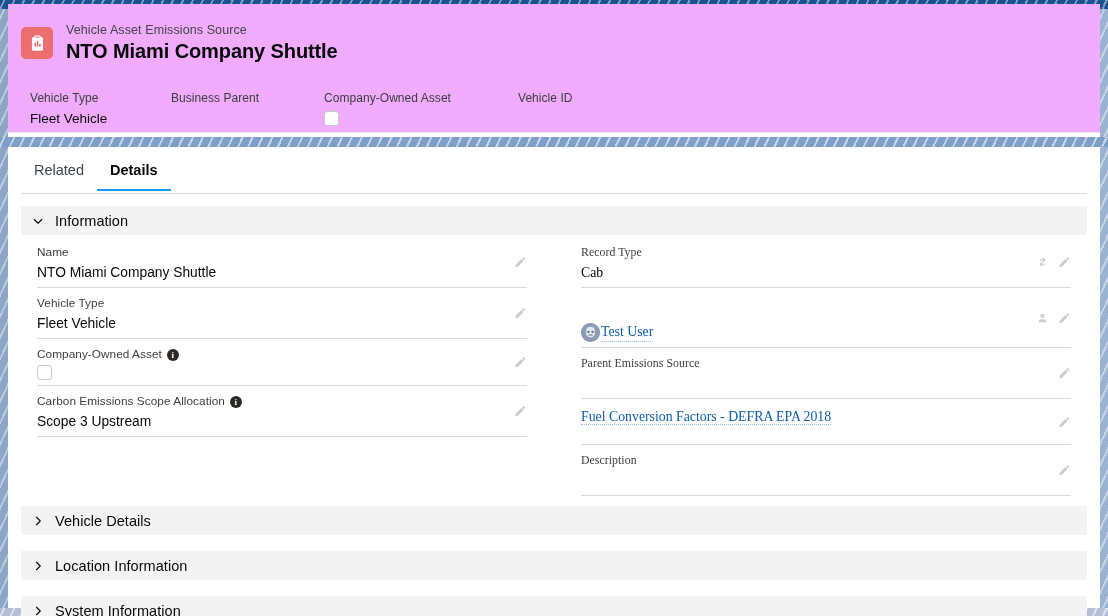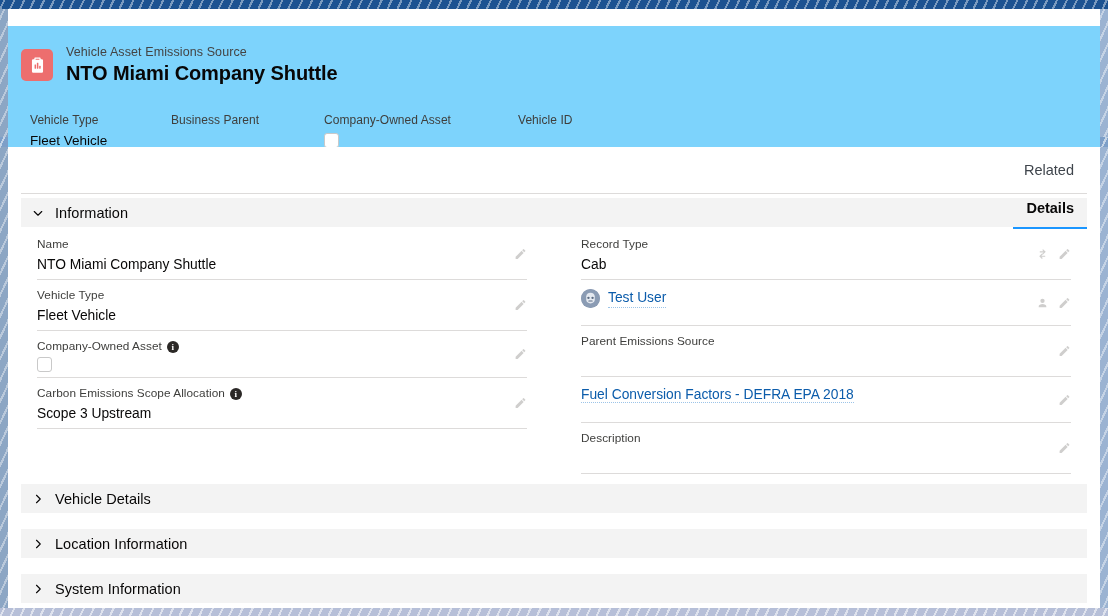--- a/index.html
+++ b/index.html
@@ -95,23 +95,23 @@
       rgba(255,255,255,0.55) 3px,
       rgba(255,255,255,0.55) 5px,
       rgba(255,255,255,0.00) 5px,
       rgba(255,255,255,0.00) 9px
     );
   }
 
   
   .header-card {
     position: absolute;
-    left: 8px; top: 26px;
+    left: 8px; top: 4px;
     width: 1092px; height: 129px;
-    background: #7dd3fc;
+    background: #f0abfc;
     border-bottom: 1px solid #e8e8e8;
   }
   .header-top {
     display: flex;
     align-items: center;
     padding: 16px 0 0 13px;
     height: 62px;
   }
   .record-icon {
     width: 32px; height: 32px;
@@ -175,25 +175,24 @@
     position: absolute;
     left: 8px; top: 147px;
     width: 1092px; height: 461px;
     background: #ffffff;
   }
 
   
   .tabs {
     position: relative;
     height: 42px;
-    margin: 5px 13px 4px 13px;
+    margin: 5px 13px 12px 13px;
     border-bottom: 1px solid #dddbda;
     display: flex;
-    align-items: flex-end;
-    flex-direction: column;
+    align-items: flex-start;
   }
   .tab {
     font-size: 14.5px;
     color: #3f454c;
     padding: 10px 13px 12px 13px;
     position: relative;
     cursor: pointer;
     white-space: nowrap;
   }
   .tab.active {
@@ -234,21 +233,21 @@
   #information-bar { margin-top: 4px; }
 
   
   .fields-grid {
     display: flex;
     padding: 0 29px;
     margin-top: 2px;
   }
   .col { width: 50%; }
   .col.left  { padding-right: 27px; }
-  .col.right { padding-left: 27px; }
+  .col.right { padding-left: 27px; font-family: Liberation Serif, serif; }
 
   .field {
     position: relative;
     border-bottom: 1px solid #dddbda;
     padding: 8px 0 5px 0;
     min-height: 46px;
   }
   .f-label {
     font-size: 11.8px;
     color: #3e3e3c;
@@ -277,21 +276,22 @@
     width: 15px; height: 15px;
     border: 1px solid #c9c9c9;
     border-radius: 3px;
     background: #fff;
     display: block;
     margin-top: 2px;
   }
   .owner-row {
     display: flex;
     align-items: center;
-    gap: 8px;
+    gap: 1px;
+    margin-top: 26px;
   }
   .avatar {
     width: 19px; height: 19px;
     border-radius: 50%;
     background: #8a9ab3;
     display: flex;
     align-items: center;
     justify-content: center;
     flex: 0 0 19px;
     overflow: hidden;

